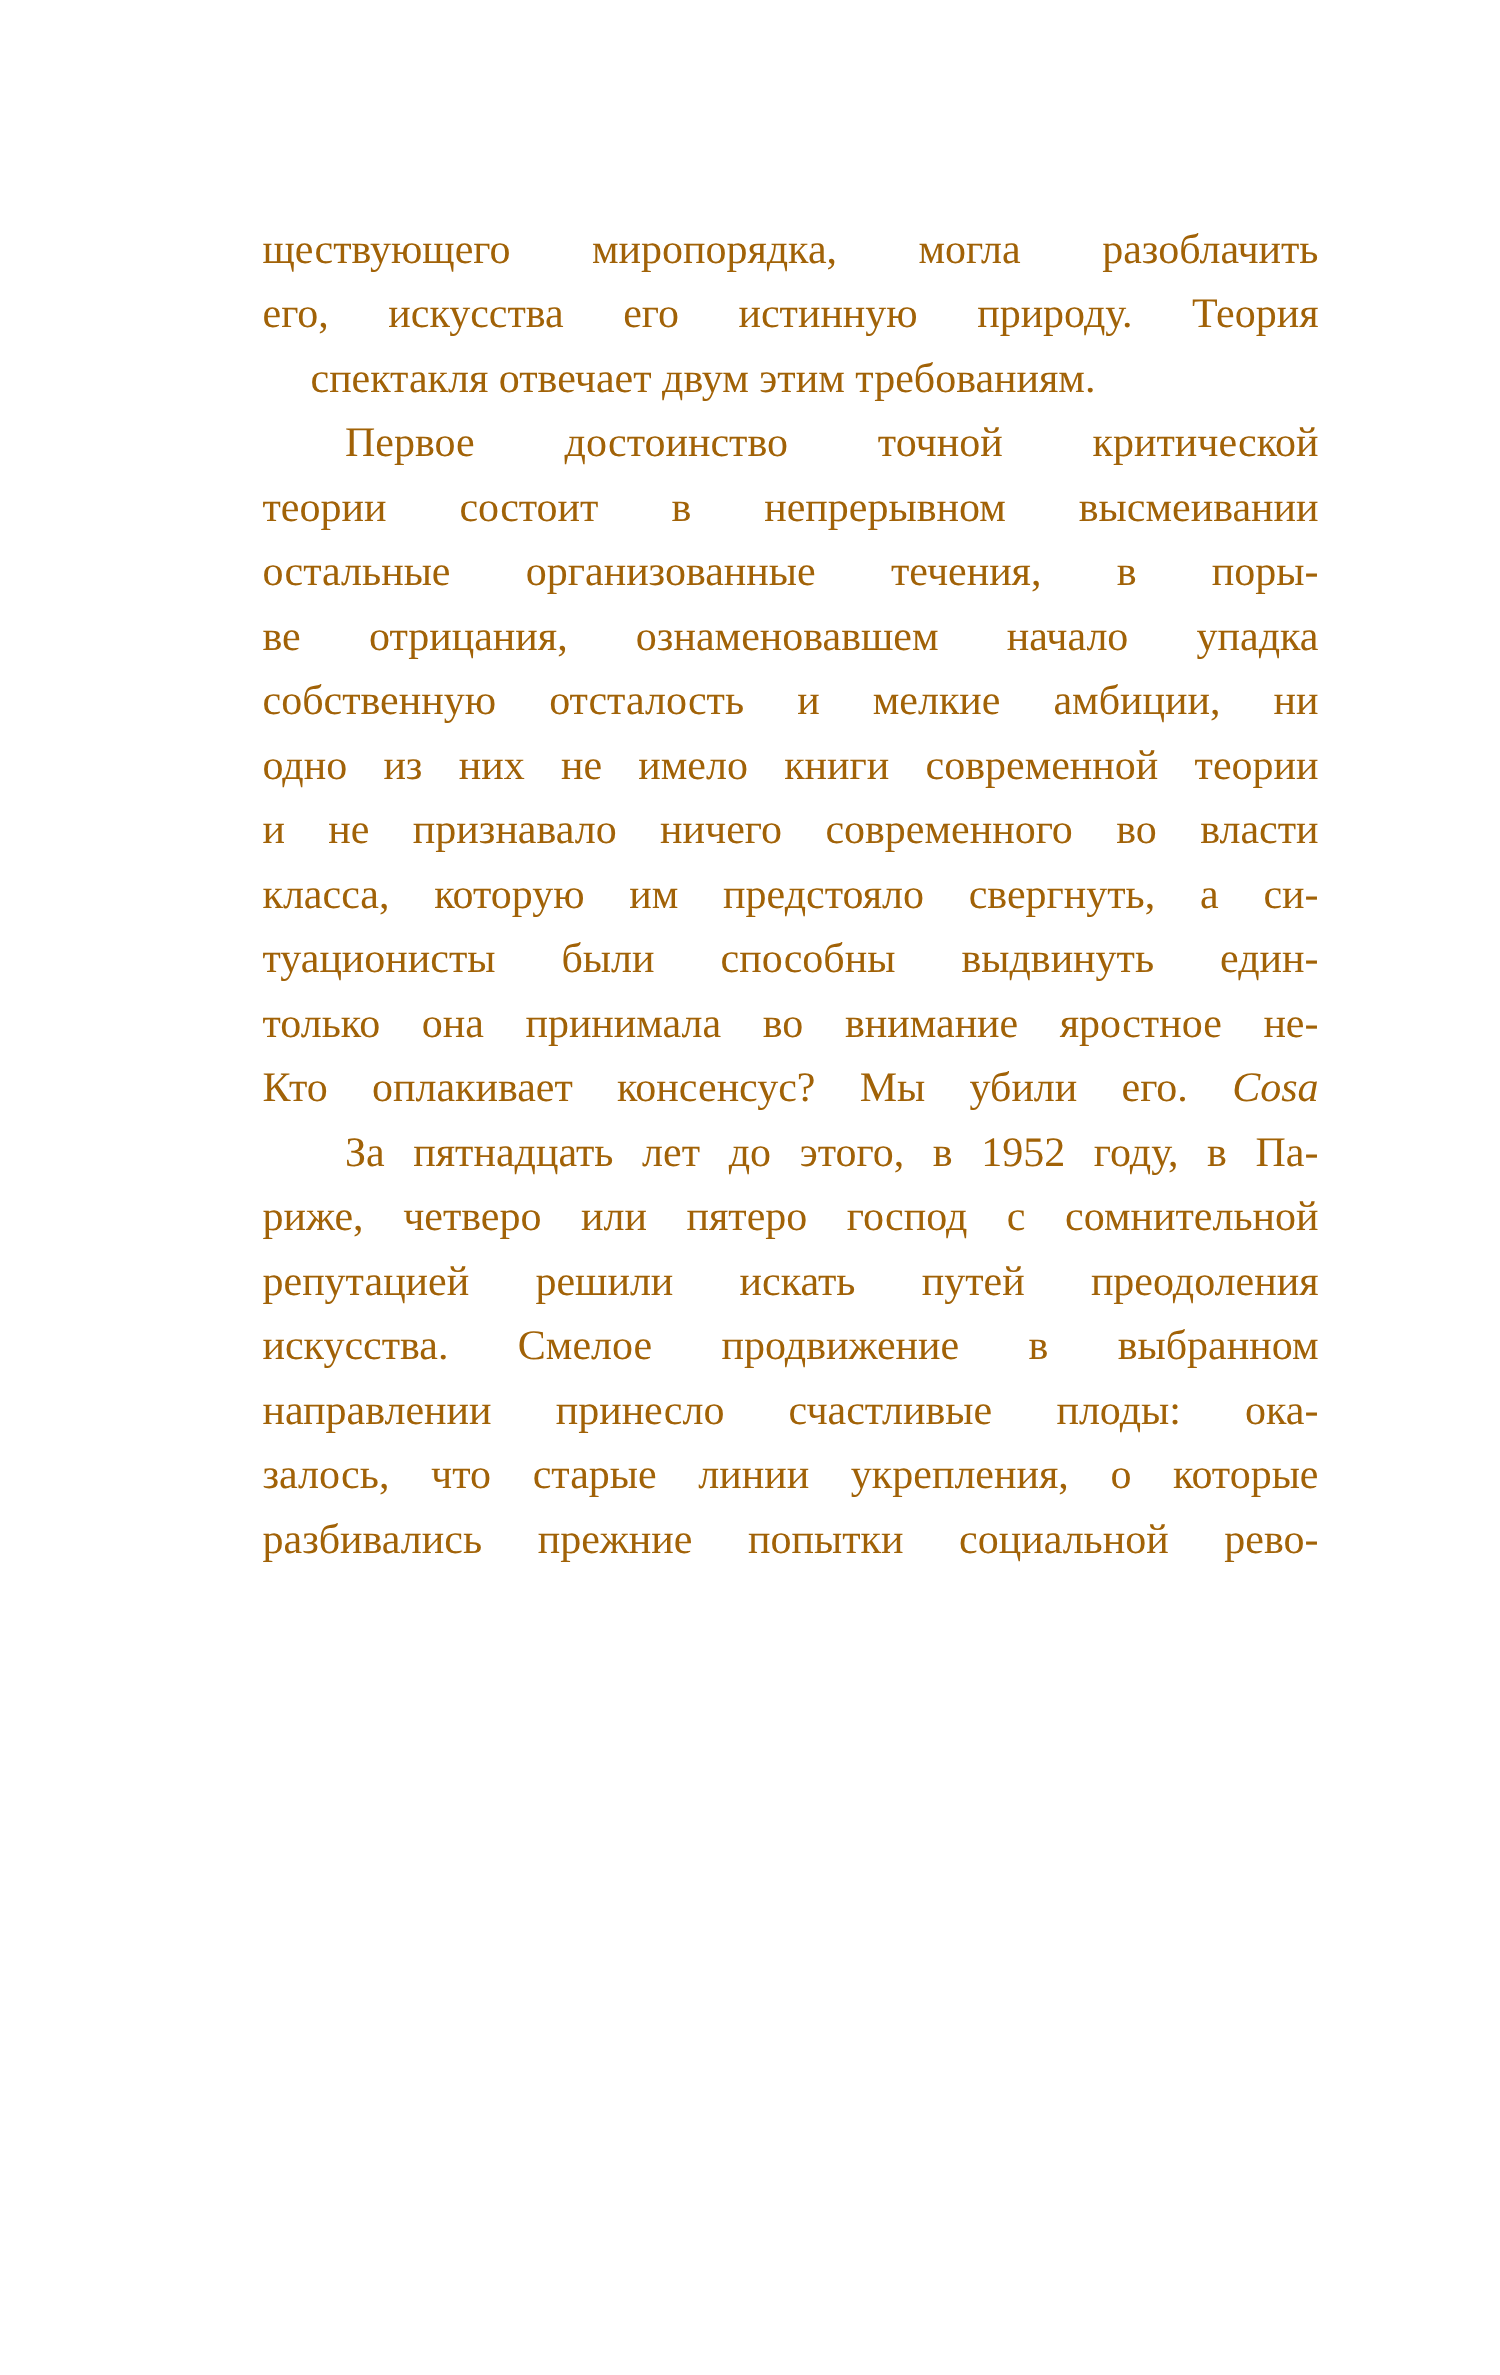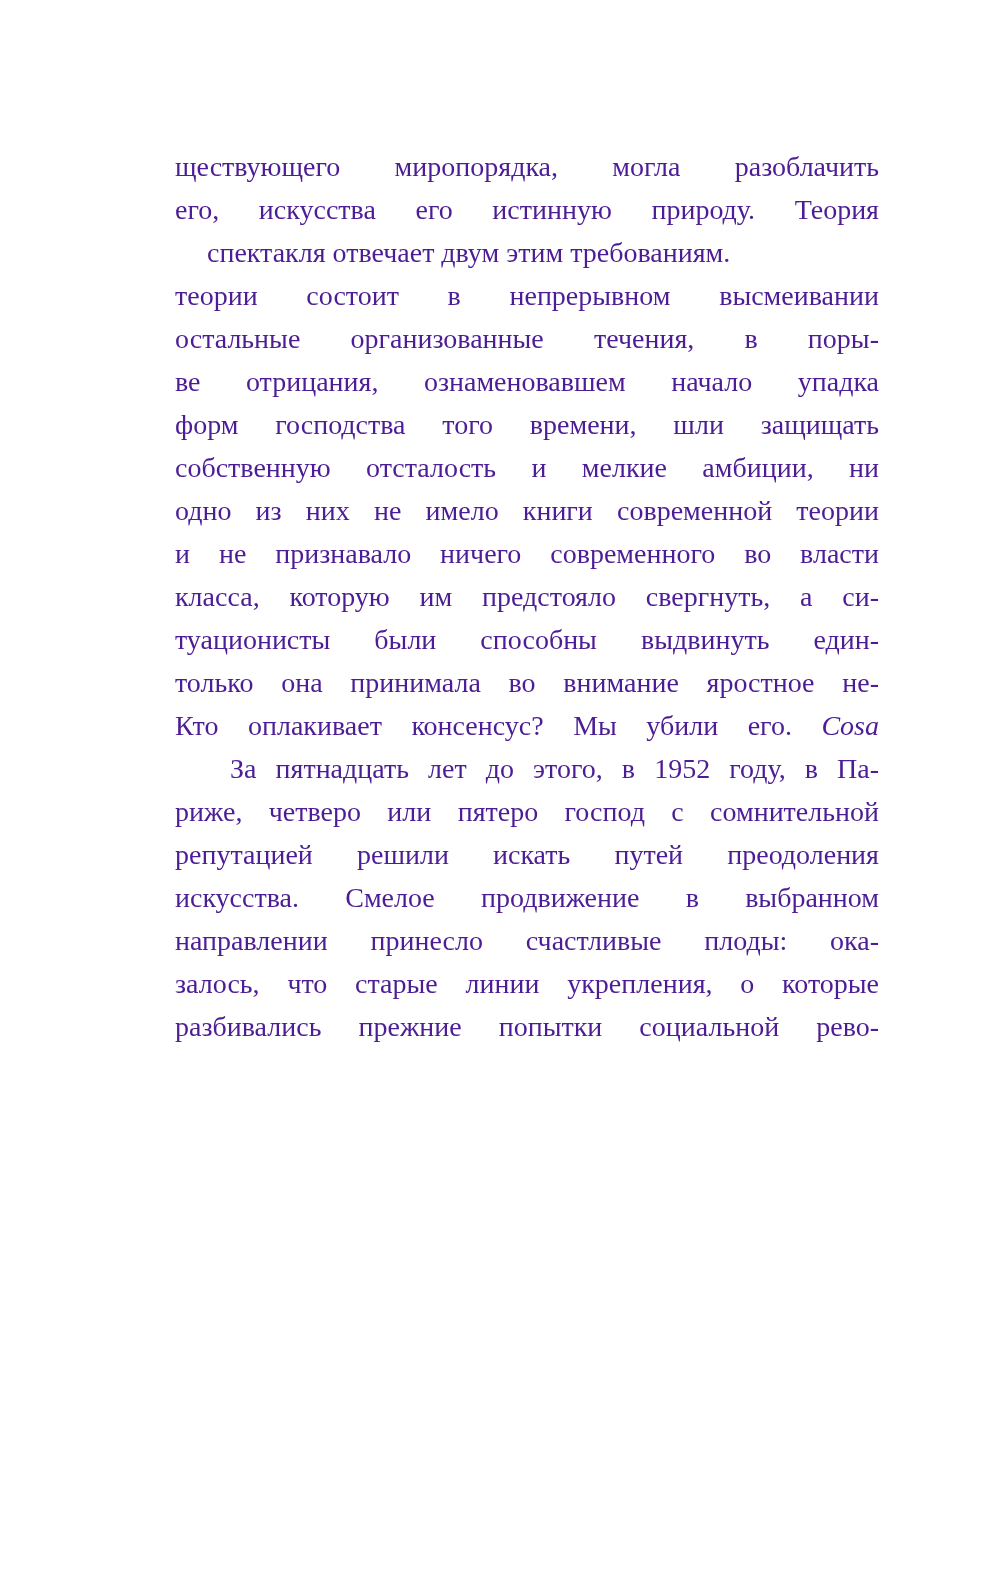--- a/index.html
+++ b/index.html
@@ -5,21 +5,21 @@
   html, body {
     margin: 0;
     padding: 0;
     background: #ffffff;
   }
   .page {
     position: relative;
     width: 1000px;
     height: 1203px;
     background: #ffffff;
-    color: #4c1d95;
+    color: #a16207;
     font-family: "Liberation Serif", "DejaVu Serif", serif;
     overflow: hidden;
   }
   .text-block {
     position: absolute;
     left: 175px;
     top: 145px;
     width: 704px;
     font-size: 28px;
     line-height: 43px;
@@ -82,24 +82,24 @@
 
   <div class="text-block">
 
     <div class="para">
       <div class="line">ществующего миропорядка, могла разоблачить</div>
       <div class="line">его, искусства его истинную природу. Теория</div>
       <div class="line last">спектакля отвечает двум этим требованиям.</div>
     </div>
 
     <div class="para">
+      <div class="line indent">Первое достоинство точной критической</div>
       <div class="line">теории состоит в непрерывном высмеивании</div>
       <div class="line">остальные организованные течения, в поры-</div>
       <div class="line">ве отрицания, ознаменовавшем начало упадка</div>
-      <div class="line">форм господства того времени, шли защищать</div>
       <div class="line">собственную отсталость и мелкие амбиции, ни</div>
       <div class="line">одно из них не имело книги современной теории</div>
       <div class="line">и не признавало ничего современного во власти</div>
       <div class="line">класса, которую им предстояло свергнуть, а си-</div>
       <div class="line">туационисты были способны выдвинуть един-</div>
       <div class="line">только она принимала во внимание яростное не-</div>
       <div class="line"><span>Кто оплакивает консенсус? Мы убили его.</span> <span class="italic">Cosa</span></div>
     </div>
 
     <div class="para">

